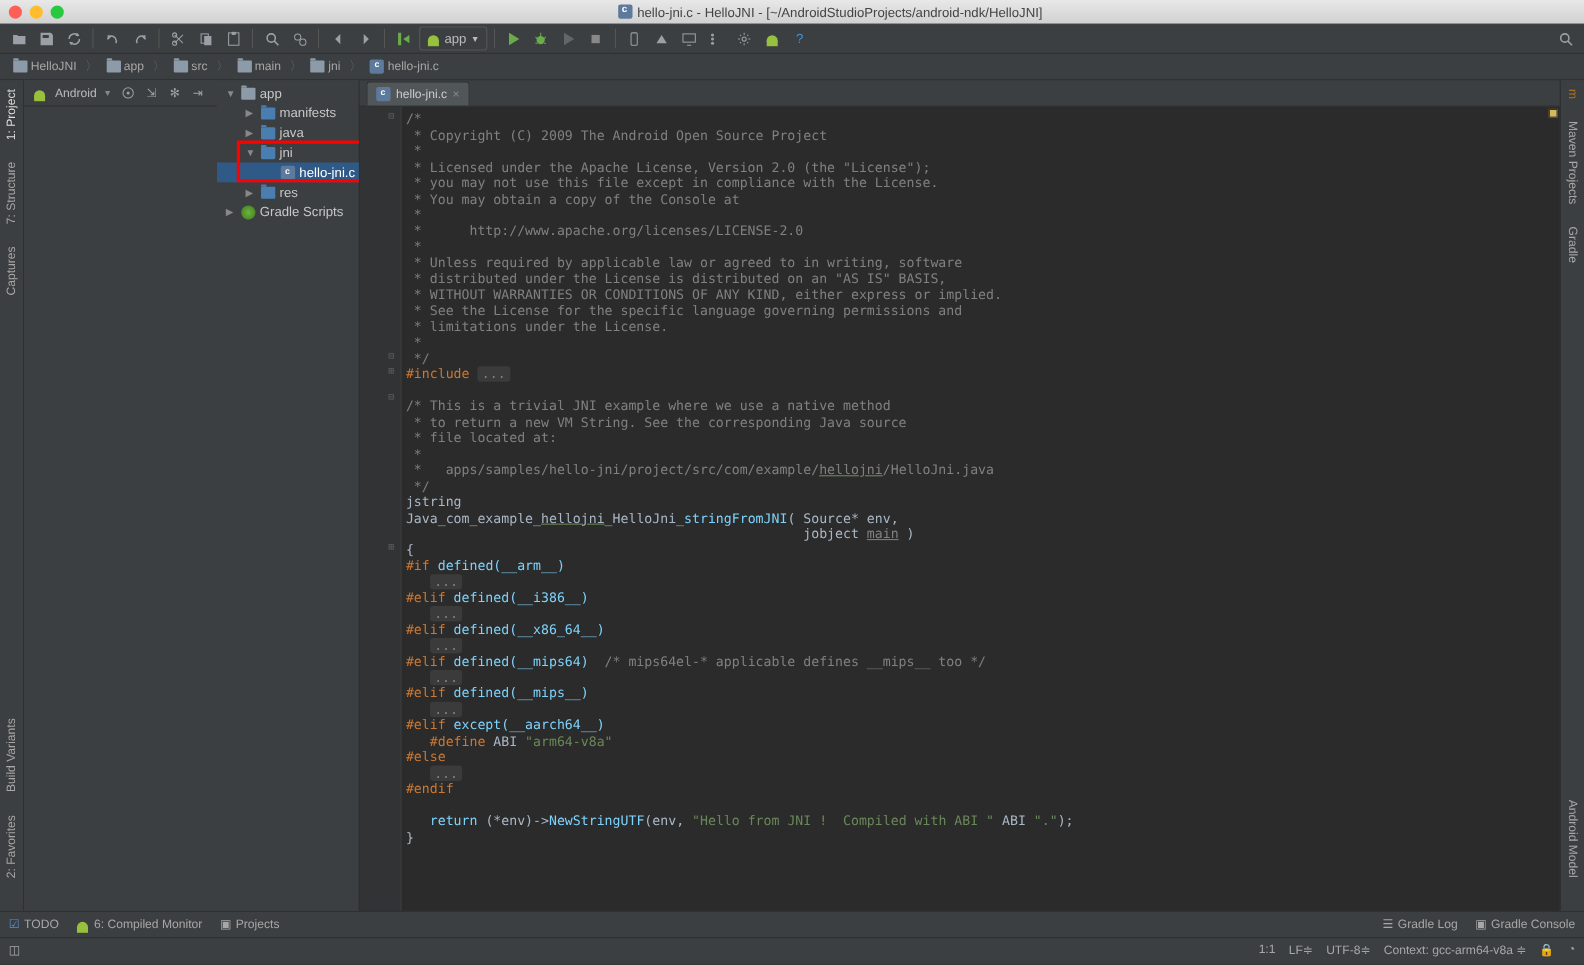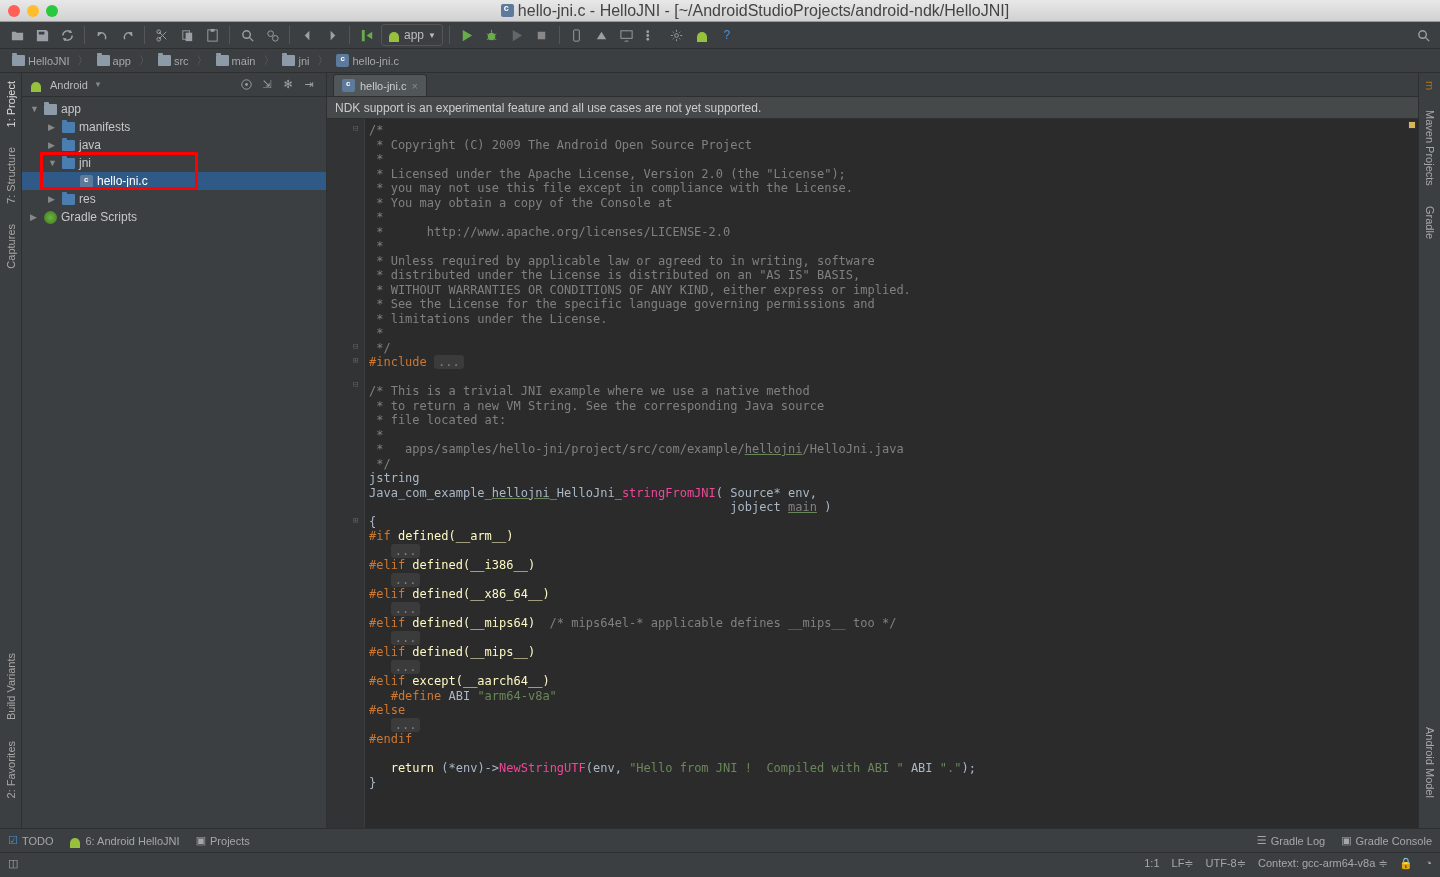--- a/index.html
+++ b/index.html
@@ -2,21 +2,21 @@
 <html><head>
 <meta charset="utf-8">
 <style>
 * { margin:0; padding:0; box-sizing:border-box; }
 body { font-family: -apple-system, "Helvetica Neue", Arial, sans-serif; font-size:12px; background:#3c3f41; color:#bbb; width:1440px; height:877px; overflow:hidden; }
 
 .titlebar { height:22px; background:linear-gradient(#e8e8e8,#d1d1d1); display:flex; align-items:center; padding:0 8px; border-bottom:1px solid #999; color:#333; }
 .traffic { display:flex; gap:7px; margin-right:20px;}
 .dot { width:12px; height:12px; border-radius:50%; }
 .dot.red{background:#ff5f56;} .dot.yellow{background:#ffbd2e;} .dot.green{background:#27c93f;}
-.titlebar-title { flex:1; text-align:left; font-size:16px; color:#444; display:flex; justify-content:center; align-items:center; gap:4px;}
+.titlebar-title { flex:1; text-align:left; font-size:12px; color:#444; display:flex; justify-content:center; align-items:center; gap:4px;}
 .titlebar-title .cicon{width:13px;height:13px;background:#5d7a9c;border-radius:2px;display:inline-block;position:relative;}
 .titlebar-title .cicon::after{content:"c";position:absolute;color:#fff;font-size:9px;left:3px;top:-1px;font-weight:bold;}
 
 .toolbar1 { height:27px; background:#3c3f41; border-bottom:1px solid #2d2f30; display:flex; align-items:center; padding:0 6px; gap:3px;}
 .tb-btn { width:22px; height:22px; display:flex; align-items:center; justify-content:center; color:#9aa0a6; cursor:pointer; border-radius:3px;}
 .tb-btn svg{width:15px;height:15px;}
 .tb-sep{width:1px;height:18px;background:#555;margin:0 3px;}
 .run-config{display:flex;align-items:center;gap:4px;padding:0 6px;height:22px;border:1px solid #555;border-radius:3px;color:#bbb;}
 .androidhead{width:12px;height:12px;display:inline-block;position:relative;}
 .androidhead::before{content:"";position:absolute;width:10px;height:6px;background:#97c03d;border-radius:5px 5px 0 0;top:3px;left:1px;}
@@ -37,21 +37,21 @@
 
 .main-area{display:flex;height:755px;}
 
 .left-rail{width:22px;background:#3c3f41;border-right:1px solid #2d2f30;display:flex;flex-direction:column;align-items:center;padding-top:8px;gap:20px;}
 .rail-label{writing-mode:vertical-lr;transform:rotate(180deg);font-size:11px;color:#a7a7a7;cursor:pointer;display:flex;align-items:center;gap:4px;}
 .rail-label.active{color:#ddd;}
 
 .right-rail{width:22px;background:#3c3f41;border-left:1px solid #2d2f30;display:flex;flex-direction:column;align-items:center;padding-top:8px;gap:20px;}
 .right-rail .rail-label{writing-mode:vertical-lr;transform:none;}
 
-.project-panel{width:305px;background:#3c3f41;border-right:1px solid #2d2f30;display:flex;flex-direction:column;}
+.project-panel{width:305px;background:#3c3f41;border-right:1px solid #2d2f30;display:flex;flex-direction:row;}
 .panel-header{height:24px;background:#3c3f41;border-bottom:1px solid #2d2f30;display:flex;align-items:center;padding:0 8px;gap:6px;font-size:11px;}
 .panel-header .androidhead{margin-right:2px;}
 .panel-header-right{margin-left:auto;display:flex;gap:3px;}
 .panel-tree{flex:1;overflow:auto;padding:3px 0;font-size:12px;}
 .tree-row{height:18px;display:flex;align-items:center;gap:4px;padding-left:8px;cursor:pointer;}
 .tree-row.selected{background:#2f5a87;color:#fff;}
 .tree-arrow{width:10px;color:#888;font-size:9px;}
 .tree-label{color:#c7c7c7;}
 .tree-row.selected .tree-label{color:#fff;}
 .indent1{padding-left:26px;}
@@ -61,24 +61,24 @@
 .editor-area{flex:1;display:flex;flex-direction:column;background:#2b2b2b;min-width:0;}
 .editor-tabs{height:24px;background:#3c3f41;border-bottom:1px solid #2d2f30;display:flex;align-items:flex-end;padding-left:6px;}
 .editor-tab{height:22px;background:#515658;border:1px solid #2d2f30;border-bottom:none;padding:0 8px;display:flex;align-items:center;gap:5px;font-size:11px;color:#ccc;border-radius:3px 3px 0 0;}
 .editor-tab .close{color:#888;font-size:11px;cursor:pointer;}
 .editor-banner{height:22px;background:#45494a;color:#ccc;font-size:12px;display:flex;align-items:center;padding:0 8px;border-bottom:1px solid #2d2f30;}
 .editor-body{flex:1;display:flex;overflow:hidden;position:relative;}
 .gutter{width:38px;background:#313335;border-right:1px solid #3a3c3e;position:relative;}
 .fold{position:absolute;left:26px;color:#606060;font-size:9px;font-family:monospace;}
 .code{flex:1;padding:4px 0 4px 4px;font-family:Menlo,Consolas,monospace;font-size:12px;line-height:14.5px;white-space:pre;color:#a9b7c6;overflow:auto;}
 .code .comment{color:#808080;}
-.code .kw{color:#fef9c3;font-weight:normal;}
+.code .kw{color:#7dd3fc;font-weight:normal;}
 .code .pp{color:#cc7832;}
 .code .str{color:#6a8759;}
-.code .func{color:#ec4899;}
+.code .func{color:#7dd3fc;}
 .code .underlined{text-decoration:underline;text-decoration-color:#6a8759;}
 .code .ellips{background:#3b3b3b;color:#808080;padding:0 4px;border-radius:3px;}
 .code .gray{color:#808080;}
 .editor-marker{position:absolute;right:0;top:0;width:10px;height:100%;}
 .marker-sq{position:absolute;right:2px;width:8px;height:8px;background:#d6b85a;border:1px solid #333;}
 
 .red-annot{position:absolute;border:3px solid #ff0000;pointer-events:none;}
 
 .bottom-bar{height:24px;background:#3c3f41;border-top:1px solid #2d2f30;display:flex;align-items:center;padding:0 8px;gap:16px;font-size:11px;color:#a7a7a7;}
 .bottom-item{display:flex;align-items:center;gap:4px;cursor:pointer;}
@@ -363,23 +363,20 @@
     </div>
   </div>
 
   <div class="editor-area">
     <div class="editor-tabs">
       <div class="editor-tab">
         <span class="cfile-ico"></span>
         <span>hello-jni.c</span>
         <span class="close">×</span>
       </div>
-    </div>
-    <div class="editor-banner">
-      <span>NDK support is an experimental feature and all use cases are not yet supported.</span>
     </div>
     <div class="editor-body">
       <div class="gutter">
         <span class="fold" style="top:4px;">⊟</span>
         <span class="fold" style="top:222px;">⊟</span>
         <span class="fold" style="top:236px;">⊞</span>
         <span class="fold" style="top:260px;">⊟</span>
         <span class="fold" style="top:396px;">⊞</span>
       </div>
       <div class="editor-marker">
@@ -452,21 +449,21 @@
   </div>
 </div>
 
 <div class="bottom-bar">
   <div class="bottom-item">
       <span style="color:#4a90d9">☑</span>
       <span>TODO</span>
     </div>
   <div class="bottom-item">
       <span class="androidhead"></span>
-      <span>6: Android HelloJNI</span>
+      <span>6: Compiled Monitor</span>
     </div>
   <div class="bottom-item">
       <span>▣</span>
       <span>Projects</span>
     </div>
   <div class="spacer"></div>
   <div class="bottom-item">
       <span>☰</span>
       <span>Gradle Log</span>
     </div>

